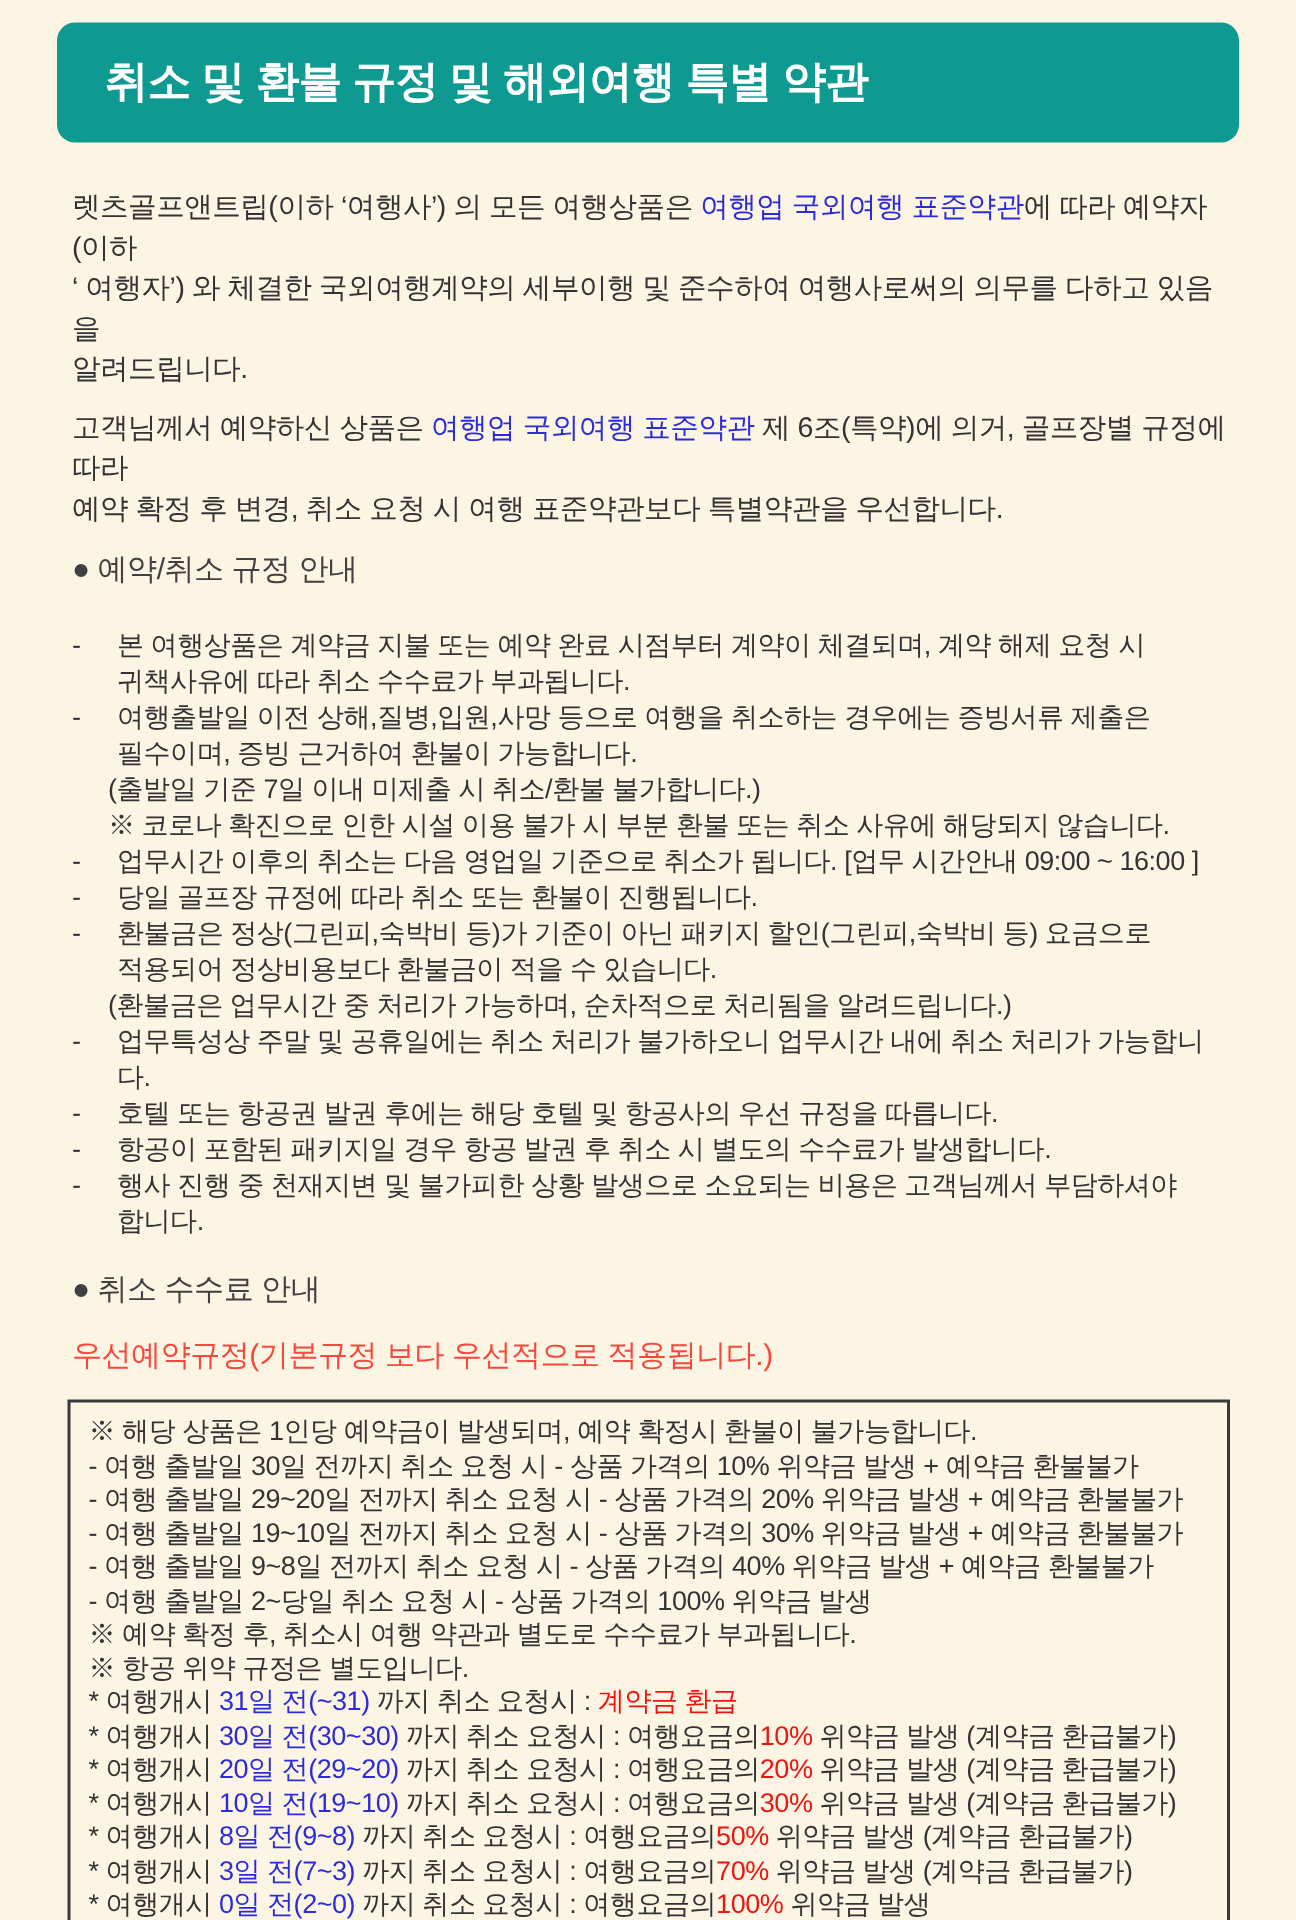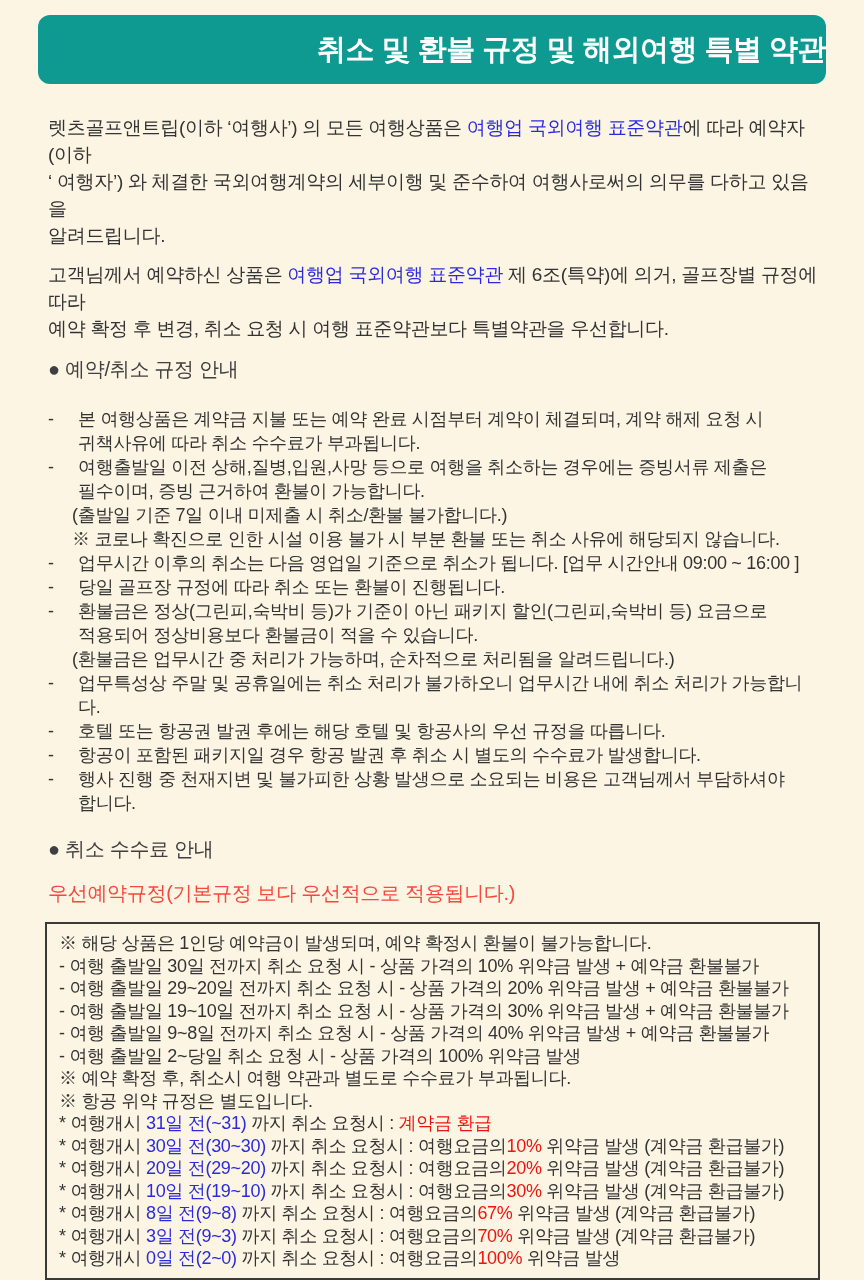--- a/index.html
+++ b/index.html
@@ -15,23 +15,23 @@
   *{margin:0;padding:0;box-sizing:border-box;}
   html,body{width:864px;}
   body{
     width:864px;height:1280px;overflow:hidden;
     background:var(--page-bg);
     font-family:"Liberation Sans",sans-serif;
     color:var(--body-text);
     letter-spacing:-0.3px;
   }
   .title-banner{
-    margin:15px 38px 0 38px;height:69px;border-radius:12px;
+    margin:15px 38px 0 38px;height:80px;border-radius:12px;
     background:var(--header-bg);
-    display:flex;align-items:center;justify-content:flex-end;
+    display:flex;align-items:center;justify-content:flex-start;padding-left:32px;
   }
   .title-banner span{
     color:var(--header-text);font-size:29px;font-weight:bold;letter-spacing:-0.5px;
   }
   .content{padding:0 40px 0 48px;}
   .para{white-space:pre-wrap;font-size:19px;line-height:27px;}
   .para.p1{margin-top:30px;}
   .para.p2{margin-top:12px;}
   .blue{color:var(--blue);}
   .sec-heading{font-size:20px;line-height:28px;color:#404040;}
@@ -131,19 +131,19 @@
         <div class="box-line"><span class="seg c-text">- 여행 출발일 29~20일 전까지 취소 요청 시 - 상품 가격의 20% 위약금 발생 + 예약금 환불불가</span></div>
         <div class="box-line"><span class="seg c-text">- 여행 출발일 19~10일 전까지 취소 요청 시 - 상품 가격의 30% 위약금 발생 + 예약금 환불불가</span></div>
         <div class="box-line"><span class="seg c-text">- 여행 출발일 9~8일 전까지 취소 요청 시 - 상품 가격의 40% 위약금 발생 + 예약금 환불불가</span></div>
         <div class="box-line"><span class="seg c-text">- 여행 출발일 2~당일 취소 요청 시 - 상품 가격의 100% 위약금 발생</span></div>
         <div class="box-line"><span class="seg c-text">※ 예약 확정 후, 취소시 여행 약관과 별도로 수수료가 부과됩니다.</span></div>
         <div class="box-line"><span class="seg c-text">※ 항공 위약 규정은 별도입니다.</span></div>
         <div class="box-line"><span class="seg c-text">* 여행개시 </span><span class="seg c-blue">31일 전(~31)</span><span class="seg c-text"> 까지 취소 요청시 : </span><span class="seg c-red">계약금 환급</span></div>
         <div class="box-line"><span class="seg c-text">* 여행개시 </span><span class="seg c-blue">30일 전(30~30)</span><span class="seg c-text"> 까지 취소 요청시 : 여행요금의</span><span class="seg c-red">10%</span><span class="seg c-text"> 위약금 발생 (계약금 환급불가)</span></div>
         <div class="box-line"><span class="seg c-text">* 여행개시 </span><span class="seg c-blue">20일 전(29~20)</span><span class="seg c-text"> 까지 취소 요청시 : 여행요금의</span><span class="seg c-red">20%</span><span class="seg c-text"> 위약금 발생 (계약금 환급불가)</span></div>
         <div class="box-line"><span class="seg c-text">* 여행개시 </span><span class="seg c-blue">10일 전(19~10)</span><span class="seg c-text"> 까지 취소 요청시 : 여행요금의</span><span class="seg c-red">30%</span><span class="seg c-text"> 위약금 발생 (계약금 환급불가)</span></div>
-        <div class="box-line"><span class="seg c-text">* 여행개시 </span><span class="seg c-blue">8일 전(9~8)</span><span class="seg c-text"> 까지 취소 요청시 : 여행요금의</span><span class="seg c-red">67%</span><span class="seg c-text"> 위약금 발생 (계약금 환급불가)</span></div>
-        <div class="box-line"><span class="seg c-text">* 여행개시 </span><span class="seg c-blue">3일 전(9~3)</span><span class="seg c-text"> 까지 취소 요청시 : 여행요금의</span><span class="seg c-red">70%</span><span class="seg c-text"> 위약금 발생 (계약금 환급불가)</span></div>
+        <div class="box-line"><span class="seg c-text">* 여행개시 </span><span class="seg c-blue">8일 전(9~8)</span><span class="seg c-text"> 까지 취소 요청시 : 여행요금의</span><span class="seg c-red">50%</span><span class="seg c-text"> 위약금 발생 (계약금 환급불가)</span></div>
+        <div class="box-line"><span class="seg c-text">* 여행개시 </span><span class="seg c-blue">3일 전(7~3)</span><span class="seg c-text"> 까지 취소 요청시 : 여행요금의</span><span class="seg c-red">70%</span><span class="seg c-text"> 위약금 발생 (계약금 환급불가)</span></div>
         <div class="box-line"><span class="seg c-text">* 여행개시 </span><span class="seg c-blue">0일 전(2~0)</span><span class="seg c-text"> 까지 취소 요청시 : 여행요금의</span><span class="seg c-red">100%</span><span class="seg c-text"> 위약금 발생</span></div>
       </div>
 
   </div>
 </div>
 
 </body></html>

